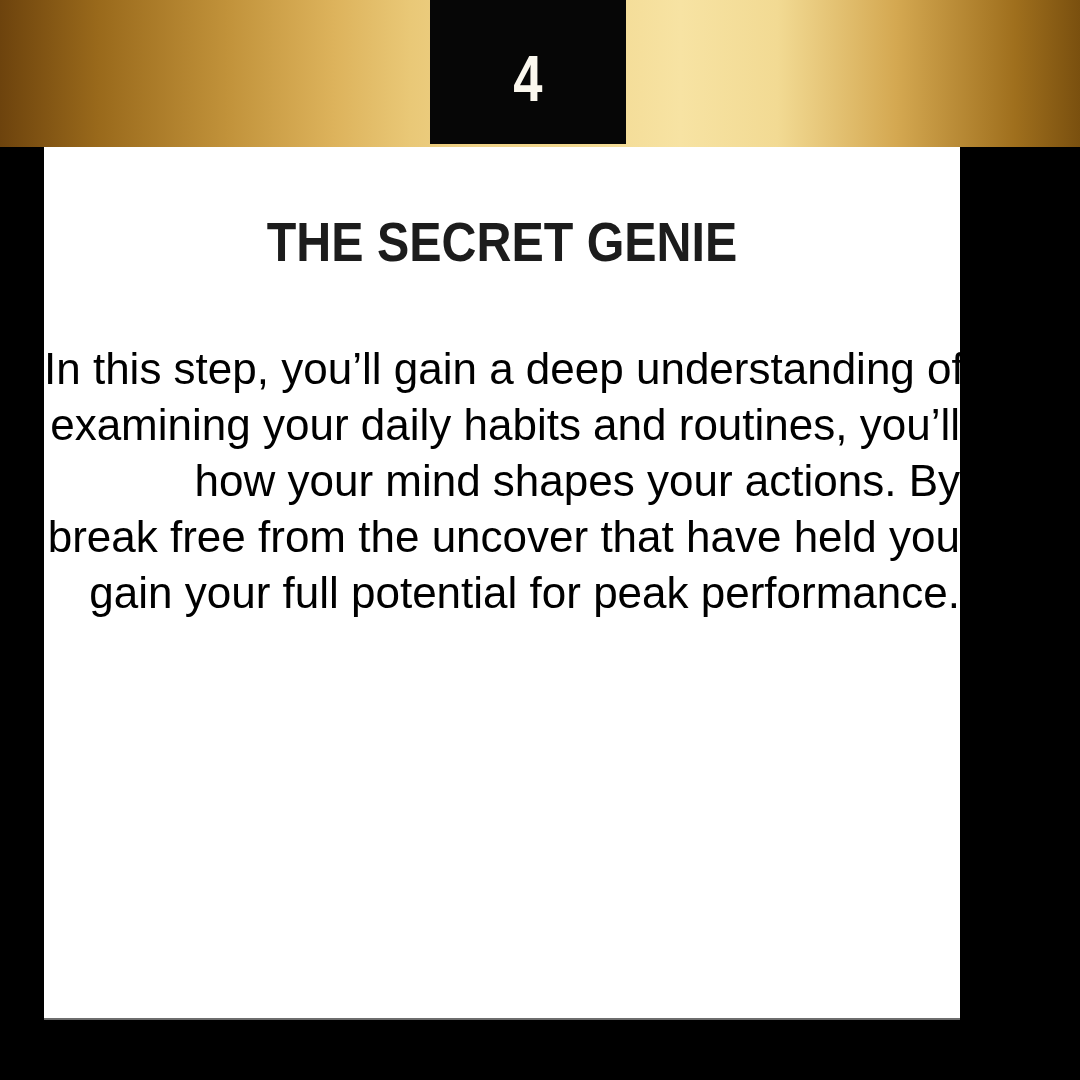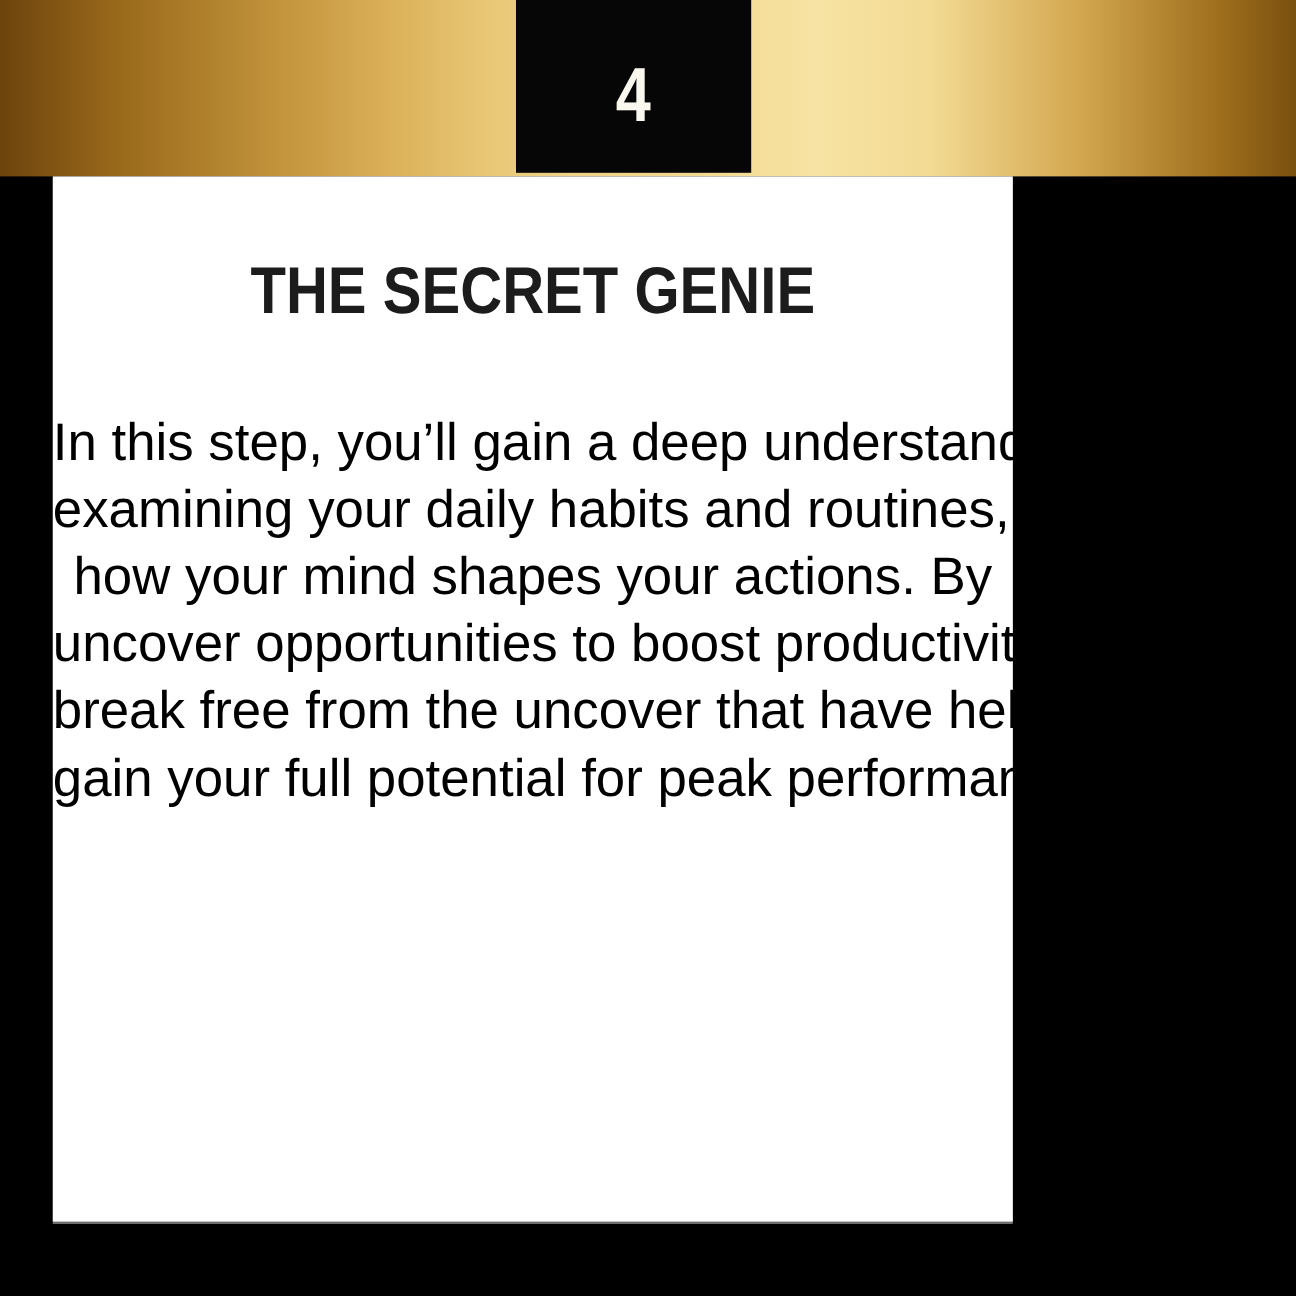--- a/index.html
+++ b/index.html
@@ -54,21 +54,21 @@
     font-weight: bold;
     transform: scaleX(0.82) translateY(7px);
     transform-origin: 50% 50%;
   }
 
   
   .card {
     position: absolute;
     left: 44px;
     top: 147px;
-    width: 800px;
+    width: 916px;
     height: 871px;
     background: #ffffff;
     box-shadow: 0 2px 0 0 #6e6e6e;
   }
   .card-title {
     margin: 0;
     padding-top: 66px;
     font-size: 55px;
     line-height: 58px;
     font-weight: bold;
@@ -79,21 +79,21 @@
     transform-origin: 50% 50%;
     white-space: nowrap;
   }
   .card-paragraph {
     margin-top: 70px;
   }
   .para-line {
     font-size: 44px;
     line-height: 56px;
     color: #000000;
-    text-align: center;
+    text-align: right;
     white-space: nowrap;
   }
 </style>
 </head>
 <body>
 
 <div class="canvas">
 
   <div class="gold-band">
     <div class="number-box">
@@ -101,19 +101,18 @@
     </div>
   </div>
 
   <div class="card">
     <h1 class="card-title">THE SECRET GENIE</h1>
 
     <div class="card-paragraph">
       <div class="para-line">In this step, you’ll gain a deep understanding of</div>
       <div class="para-line">examining your daily habits and routines, you’ll</div>
       <div class="para-line">how your mind shapes your actions. By</div>
-      <div class="para-line">uncover opportunities to boost productivity and</div>
       <div class="para-line">break free from the uncover that have held you</div>
       <div class="para-line">gain your full potential for peak performance.</div>
     </div>
   </div>
 
 </div>
 
 </body></html>

